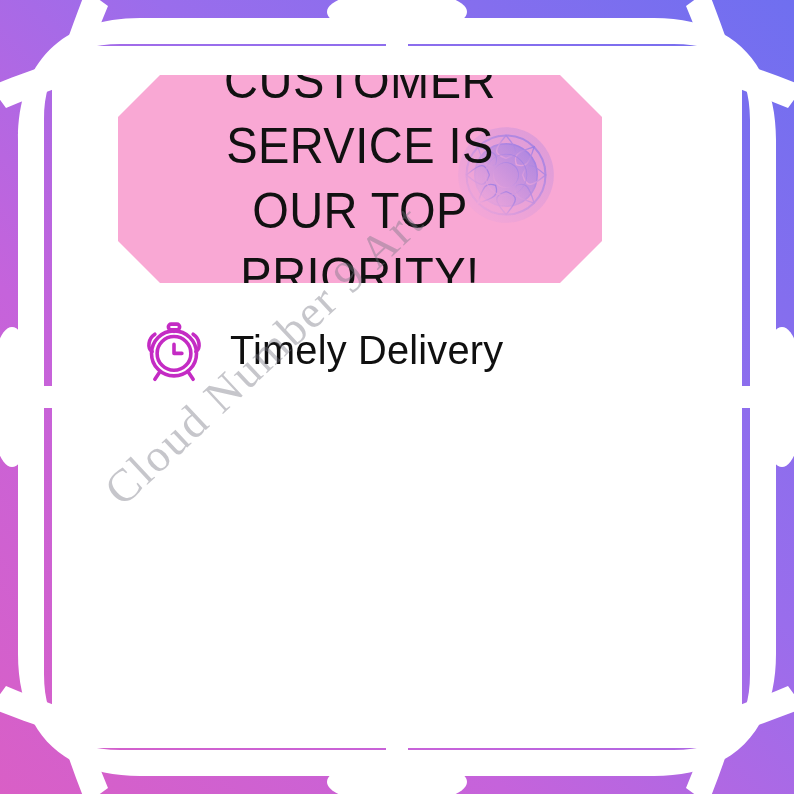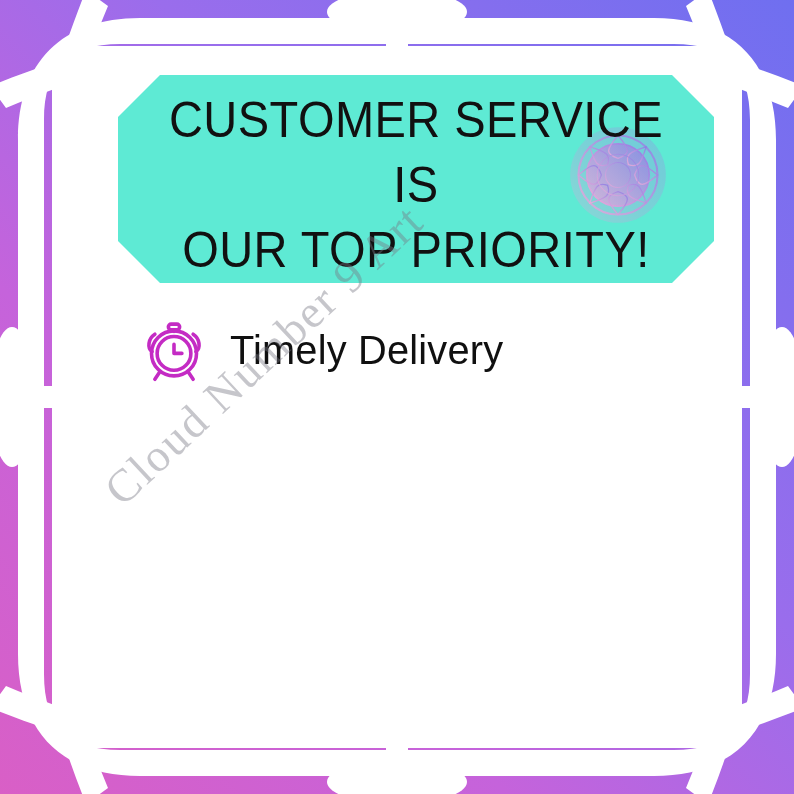--- a/index.html
+++ b/index.html
@@ -31,30 +31,30 @@
     left:52px; top:46px; right:52px; bottom:46px;
     background:#ffffff;
     border-radius:26px;
     z-index:2;
   }
 
   
   .banner{
     position:absolute;
     left:118px; top:75px;
-    width:596px; height:208px;
-    background:#5eead4;
+    width:484px; height:208px;
+    background:#f9a8d4;
     z-index:3;
     clip-path:polygon(
       42px 0, calc(100% - 42px) 0,
       100% 42px, 100% calc(100% - 42px),
       calc(100% - 42px) 100%, 42px 100%,
       0 calc(100% - 42px), 0 42px);
     display:flex;
-    align-items:flex-end;
+    align-items:center;
     justify-content:center;
   }
   .banner-mandala{
     position:absolute;
     right:44px; top:48px;
     width:104px; height:104px;
     z-index:1;
     opacity:.95;
   }
   .banner-title{

